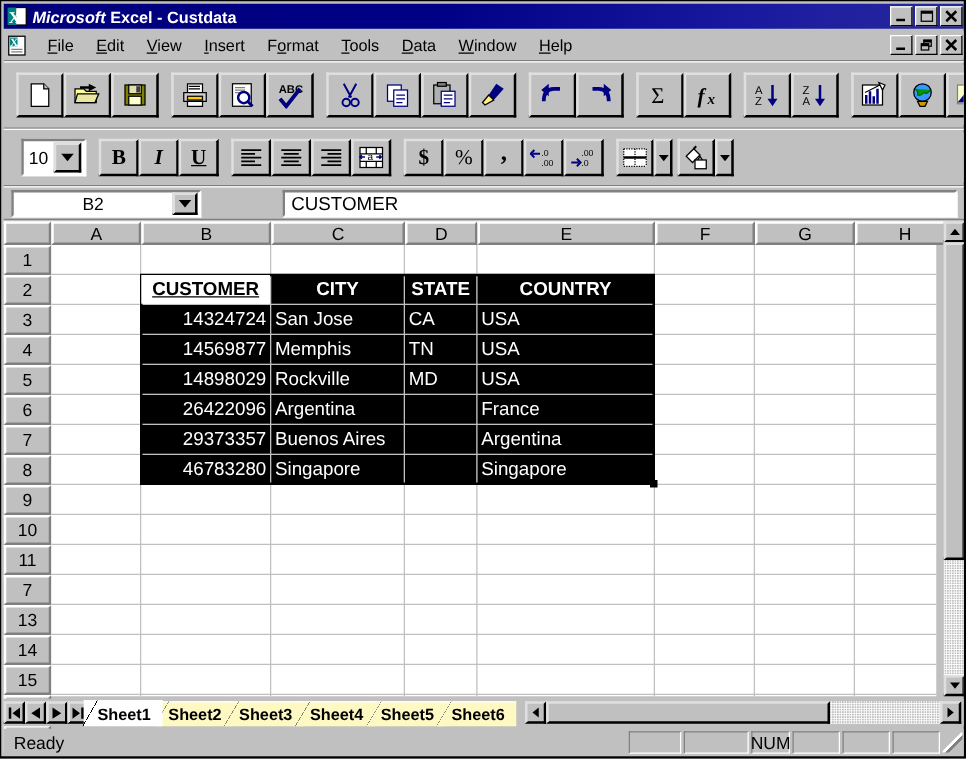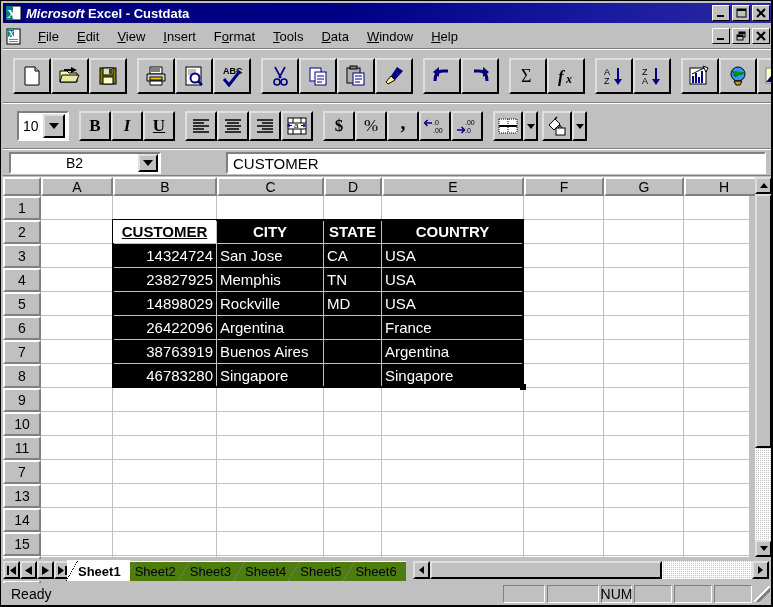--- a/index.html
+++ b/index.html
@@ -224,25 +224,26 @@
     position: absolute; left: 2px; top: 558px; width: 769px; height: 22px;
     background: #c0c0c0; display: flex; align-items: center;
   }
   .navbtn {
     width: 17px; height: 18px; background: #c0c0c0;
     border: 2px solid; border-color: #dfdfdf #000000 #000000 #dfdfdf;
     display: flex; align-items: center; justify-content: center; flex: 0 0 auto;
   }
   .navbtn svg { display:block; }
   .tab {
-    height: 20px; background: #4d7c0f; position: relative;
+    height: 20px; background: #fef9c3; position: relative;
     display: flex; align-items: center; padding: 0 9px 0 11px;
     font-size: 13px; color: #000; flex: 0 0 auto;
     border-top: 1px solid #ffffff;
     margin-left: -6px;
+    font-weight: bold;
   }
   .tab::before {
     content: ""; position: absolute; left: -1px; top: -1px; bottom: 0; width: 12px;
     background: linear-gradient(to bottom right, transparent 49.5%, #808080 49.5%, #808080 52%, transparent 52%);
   }
   .tab.active { background: #ffffff; font-weight: bold; z-index: 3; height: 21px; }
   .tab.active::before {
     background: linear-gradient(to bottom right, transparent 49.5%, #000000 49.5%, #000000 52%, transparent 52%);
   }
   #tabsplit { width: 5px; height: 20px; flex: 0 0 auto; }
@@ -768,21 +769,21 @@
         <div class="cell left sel" style="left: 176px; top: 48px; width: 106px; height: 23px;">
           <span>San Jose</span>
         </div>
         <div class="cell left sel" style="left: 283px; top: 48px; width: 57px; height: 23px;">
           <span>CA</span>
         </div>
         <div class="cell left sel" style="left: 341px; top: 48px; width: 141px; height: 23px;">
           <span>USA</span>
         </div>
         <div class="cell right sel" style="left: 72px; top: 72px; width: 103px; height: 23px;">
-          <span>23827925</span>
+          <span>14569877</span>
         </div>
         <div class="cell left sel" style="left: 176px; top: 72px; width: 106px; height: 23px;">
           <span>Memphis</span>
         </div>
         <div class="cell left sel" style="left: 283px; top: 72px; width: 57px; height: 23px;">
           <span>TN</span>
         </div>
         <div class="cell left sel" style="left: 341px; top: 72px; width: 141px; height: 23px;">
           <span>USA</span>
         </div>
@@ -804,21 +805,21 @@
         <div class="cell left sel" style="left: 176px; top: 120px; width: 106px; height: 23px;">
           <span>Argentina</span>
         </div>
         <div class="cell left sel" style="left: 283px; top: 120px; width: 57px; height: 23px;">
           <span></span>
         </div>
         <div class="cell left sel" style="left: 341px; top: 120px; width: 141px; height: 23px;">
           <span>France</span>
         </div>
         <div class="cell right sel" style="left: 72px; top: 144px; width: 103px; height: 23px;">
-          <span>38763919</span>
+          <span>29373357</span>
         </div>
         <div class="cell left sel" style="left: 176px; top: 144px; width: 106px; height: 23px;">
           <span>Buenos Aires</span>
         </div>
         <div class="cell left sel" style="left: 283px; top: 144px; width: 57px; height: 23px;">
           <span></span>
         </div>
         <div class="cell left sel" style="left: 341px; top: 144px; width: 141px; height: 23px;">
           <span>Argentina</span>
         </div>

